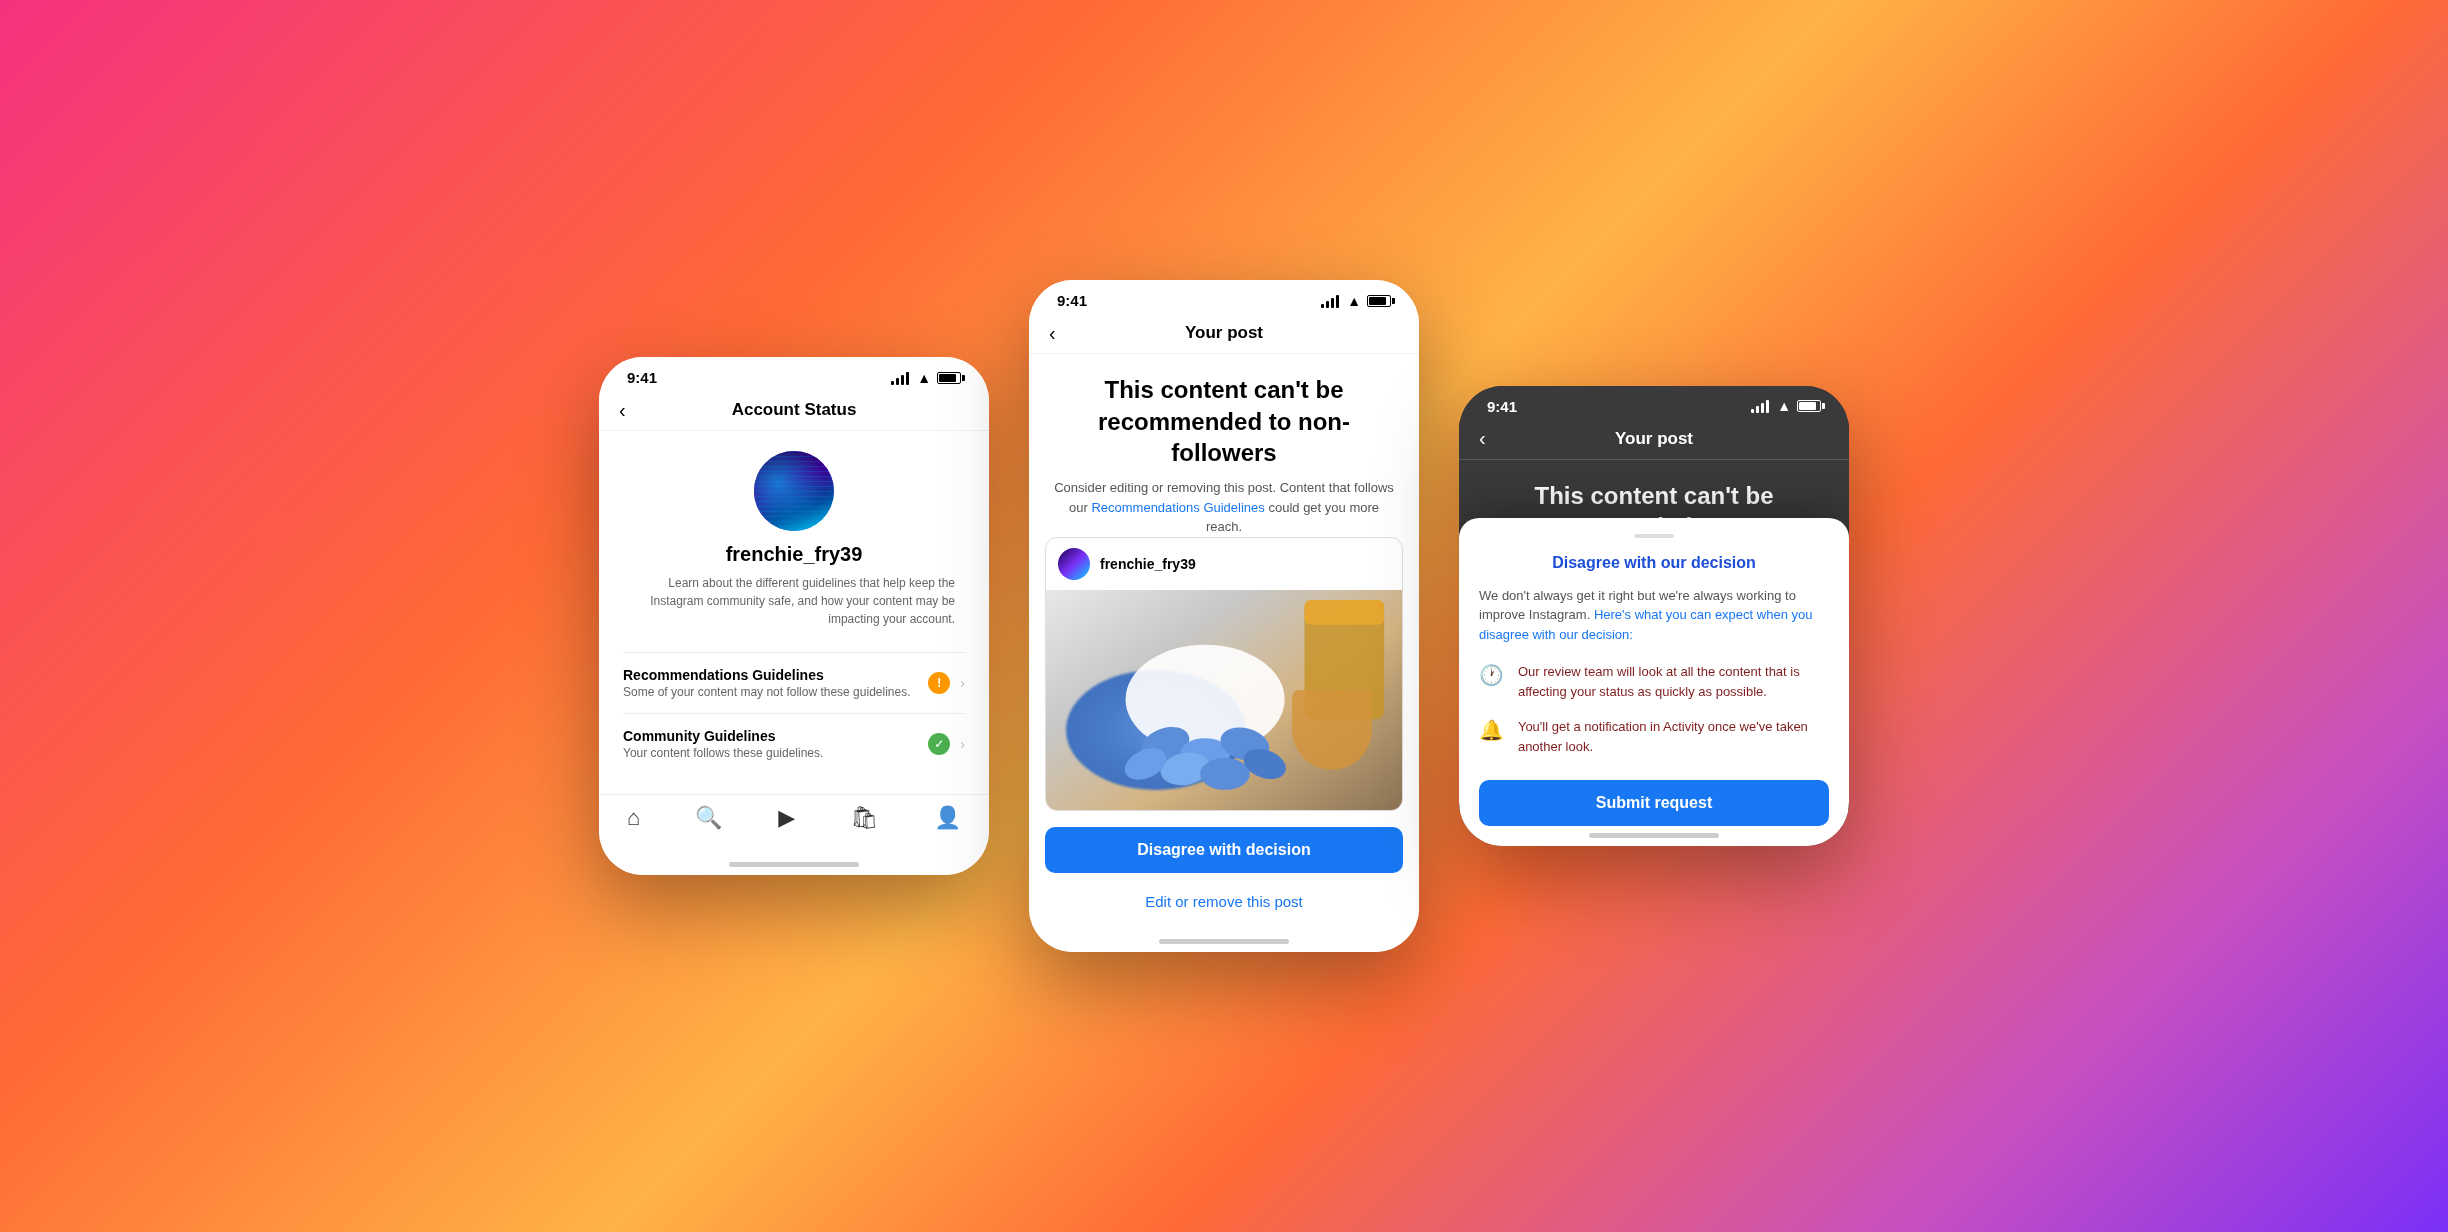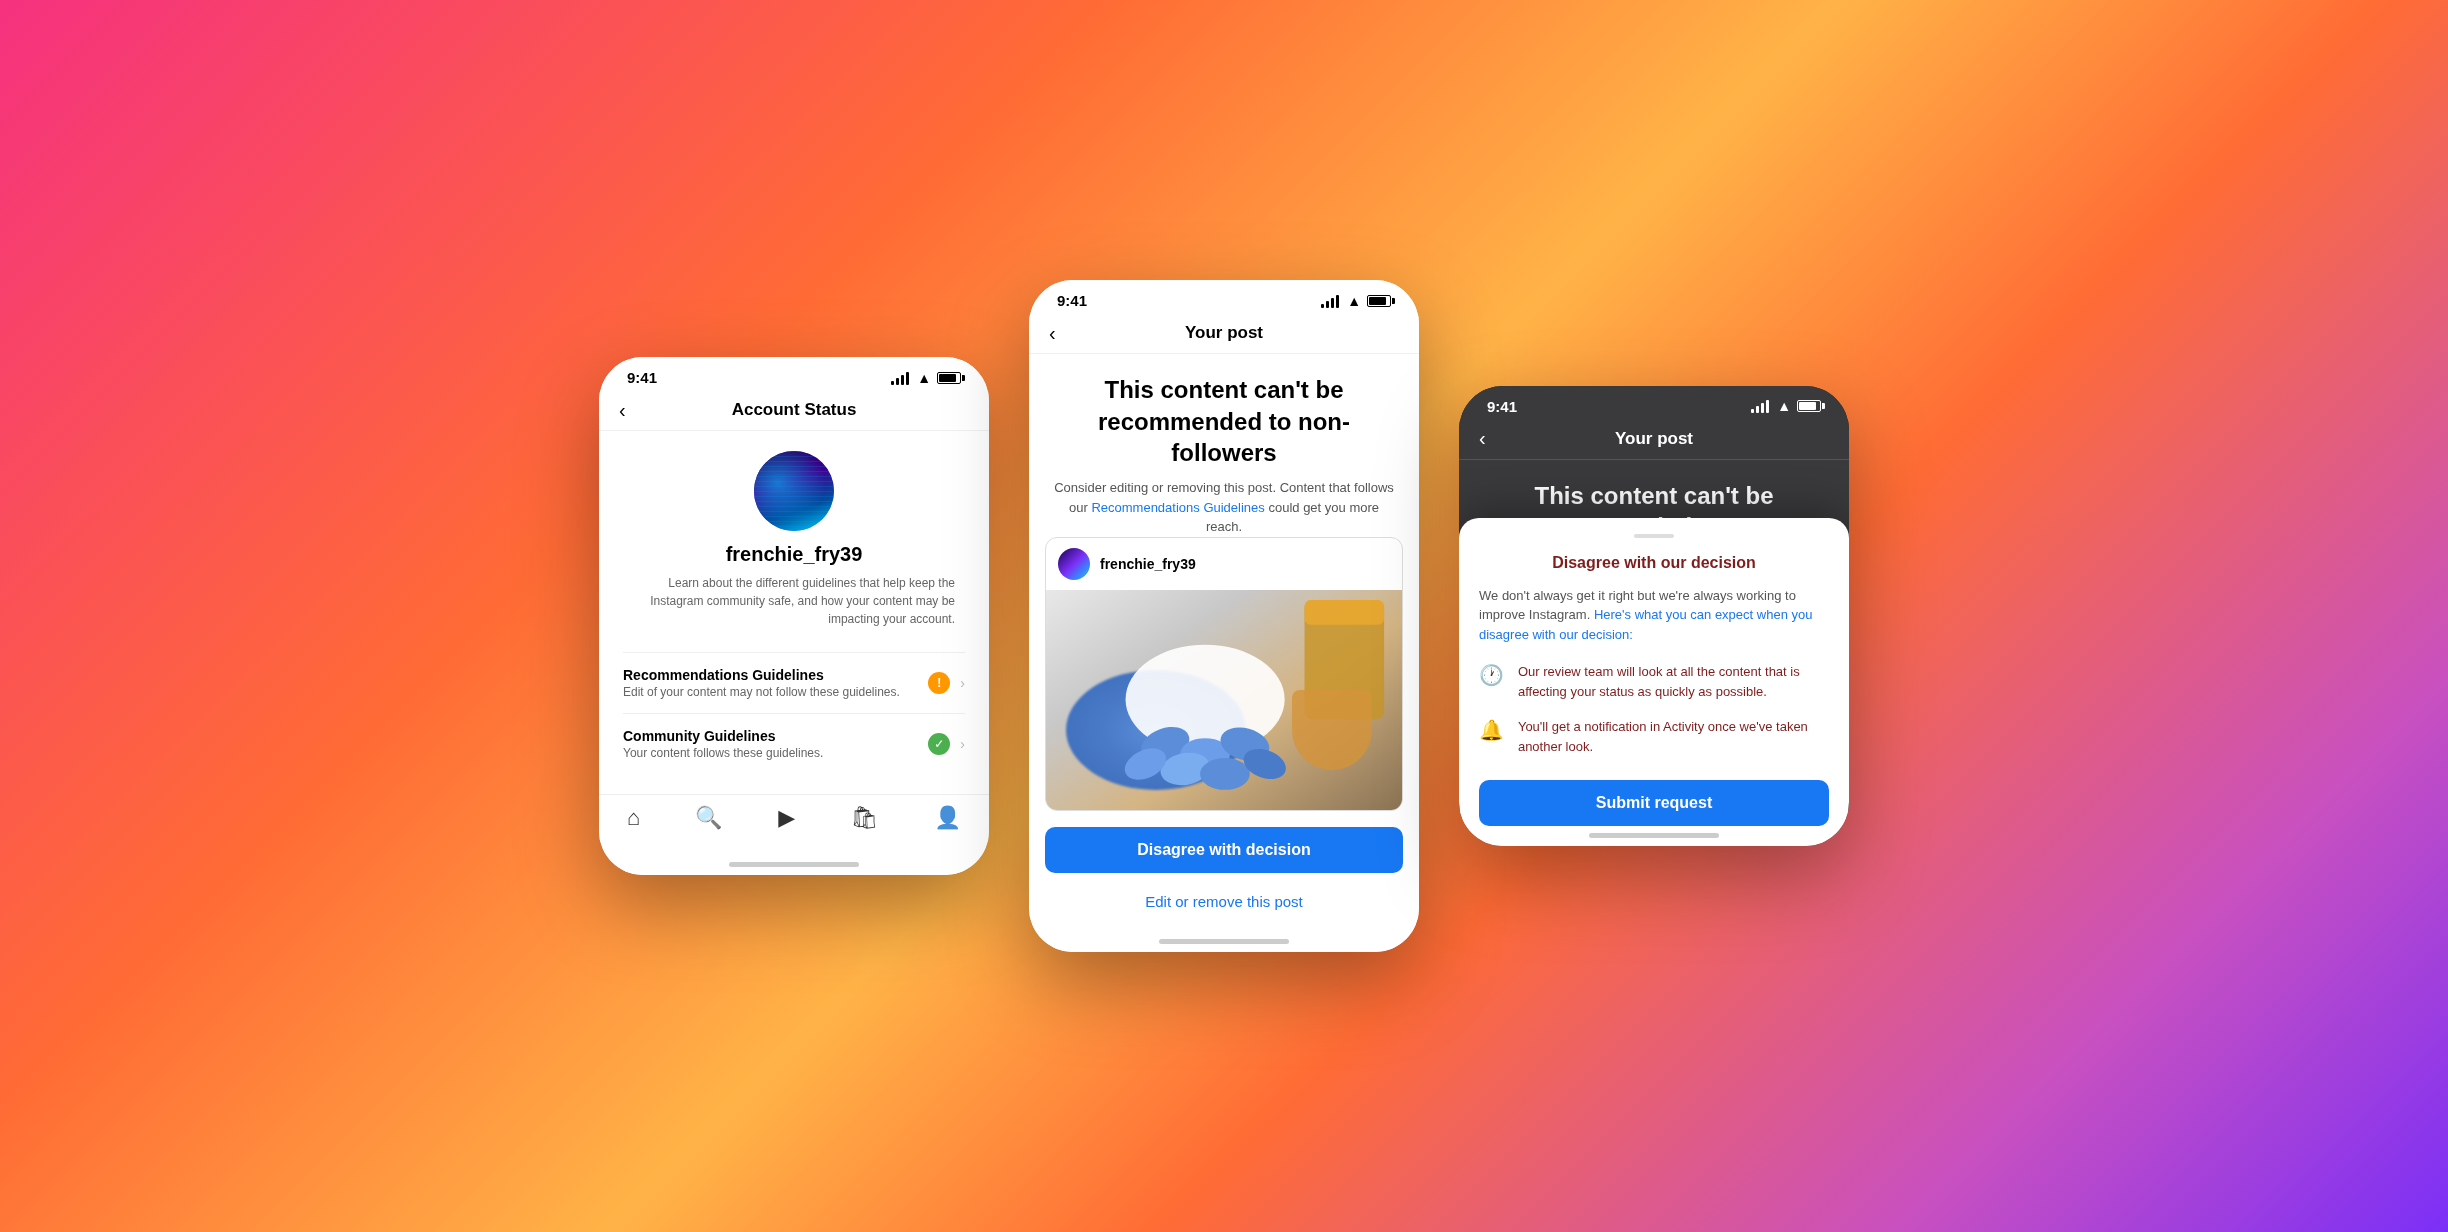--- a/index.html
+++ b/index.html
@@ -418,21 +418,21 @@
     .modal-handle {
       width: 40px;
       height: 4px;
       background: #ddd;
       border-radius: 2px;
       margin: 0 auto 16px;
     }
     .modal-title {
       font-size: 16px;
       font-weight: 700;
-      color: #7f1d1d;
+      color: #1d4ed8;
       text-align: center;
       margin-bottom: 14px;
     }
     .modal-desc {
       font-size: 13px;
       color: #555;
       line-height: 1.5;
       margin-bottom: 18px;
     }
     .modal-desc a {
@@ -509,21 +509,21 @@
         <div class="avatar-waves"></div>
       </div>
       <div class="username">frenchie_fry39</div>
       <div class="account-desc">Learn about the different guidelines that help keep the Instagram community safe, and how your content may be impacting your account.</div>
 
       <div class="guidelines-list">
 
         <div class="guideline-item">
           <div class="guideline-info">
             <div class="guideline-title">Recommendations Guidelines</div>
-            <div class="guideline-sub">Edit of your content may not follow these guidelines.</div>
+            <div class="guideline-sub">Some of your content may not follow these guidelines.</div>
           </div>
           <div class="guideline-icons">
             <div class="warning-icon">!</div>
             <span class="chevron">›</span>
           </div>
         </div>
 
         <div class="guideline-item">
           <div class="guideline-info">
             <div class="guideline-title">Community Guidelines</div>

